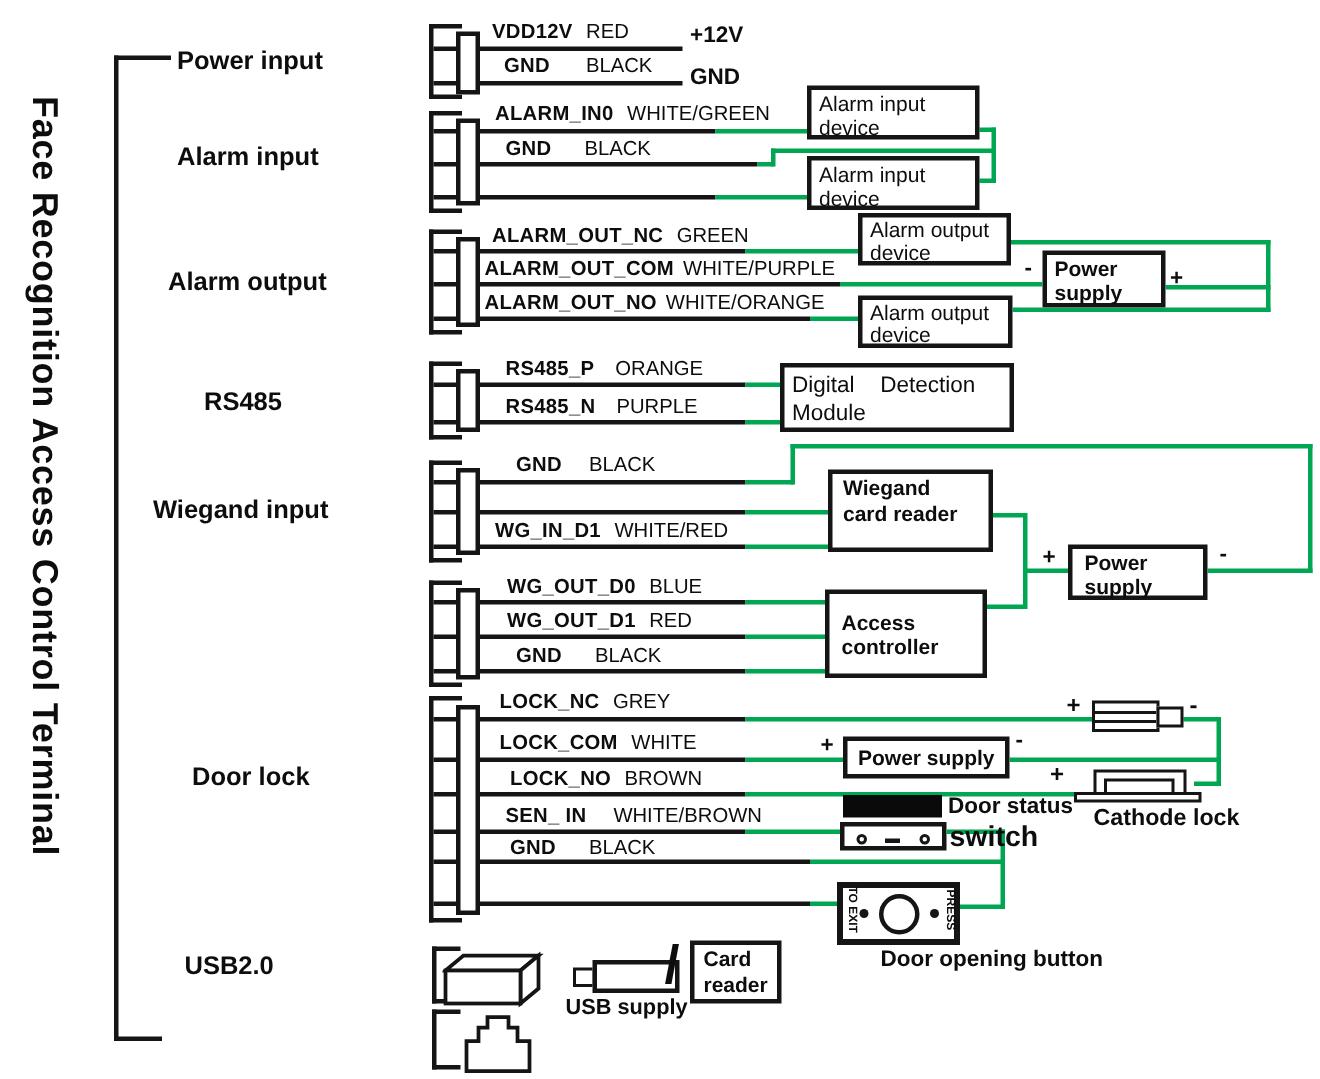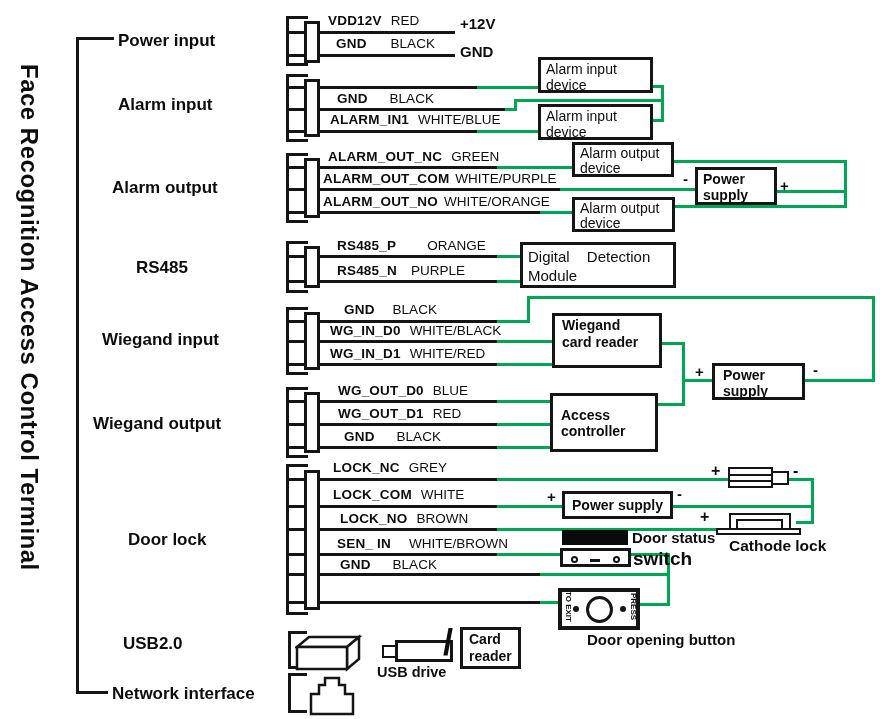--- a/index.html
+++ b/index.html
@@ -42,24 +42,22 @@
 
   <div class="bv" style="left:76px;top:37px;height:657px"></div>
   <div class="bh" style="left:76px;top:37px;width:38px"></div>
   <div class="bh" style="left:76px;top:691px;width:32px"></div>
 
   <div class="sec" style="left:118px;top:31px">Power input</div>
   <div class="sec" style="left:118px;top:95px">Alarm input</div>
   <div class="sec" style="left:112px;top:178px">Alarm output</div>
   <div class="sec" style="left:136px;top:258px">RS485</div>
   <div class="sec" style="left:102px;top:330px">Wiegand input</div>
-  <div class="sec" style="left:93px;top:414px">Wiegand output</div>
-  <div class="sec" style="left:128px;top:530px">Door lock</div>
+  <div class="sec" style="left:128px;top:508px">Door lock</div>
   <div class="sec" style="left:123px;top:634px">USB2.0</div>
-  <div class="sec" style="left:112px;top:684px">Network interface</div>
 
   <div class="wire" style="left:289px;top:31px;width:166px"></div>
   <div class="wire" style="left:289px;top:54px;width:166px"></div>
   <div class="wire" style="left:289px;top:86px;width:188px"></div>
   <div class="wire" style="left:289px;top:108px;width:216px"></div>
   <div class="wire" style="left:289px;top:130px;width:188px"></div>
   <div class="wire" style="left:289px;top:166px;width:208px"></div>
   <div class="wire" style="left:289px;top:188px;width:271px"></div>
   <div class="wire" style="left:289px;top:211px;width:251px"></div>
   <div class="wire" style="left:289px;top:255px;width:208px"></div>
@@ -168,32 +166,31 @@
 
   <div class="bv" style="left:288px;top:673px;height:40px"></div>
   <div class="bh" style="left:288px;top:673px;width:19px"></div>
   <div class="bh" style="left:288px;top:710px;width:19px"></div>
 
   <div class="lbl" style="left:328px;top:13px"><b>VDD12V</b><span class="pc">RED</span></div>
   <div class="lbl" style="left:336px;top:36px"><b>GND</b><span class="pc" style="margin-left:24px">BLACK</span></div>
   <div class="lbl bold" style="left:460px;top:15px;font-size:15px">+12V</div>
   <div class="lbl bold" style="left:460px;top:43px;font-size:15px">GND</div>
 
+  <div class="lbl" style="left:330px;top:68px"><b>ALARM_IN0</b><span class="pc">WHITE/GREEN</span></div>
   <div class="lbl" style="left:337px;top:91px"><b>GND</b><span class="pc" style="margin-left:22px">BLACK</span></div>
-  <div class="lbl" style="left:330px;top:112px"><b>ALARM_IN1</b><span class="pc">WHITE/BLUE</span></div>
 
   <div class="lbl" style="left:328px;top:149px"><b>ALARM_OUT_NC</b><span class="pc">GREEN</span></div>
   <div class="lbl" style="left:323px;top:171px"><b>ALARM_OUT_COM</b><span class="pc" style="margin-left:6px">WHITE/PURPLE</span></div>
   <div class="lbl" style="left:323px;top:194px"><b>ALARM_OUT_NO</b><span class="pc" style="margin-left:6px">WHITE/ORANGE</span></div>
 
-  <div class="lbl" style="left:337px;top:238px"><b>RS485_P</b><span class="pc" style="margin-left:31px">ORANGE</span></div>
+  <div class="lbl" style="left:337px;top:238px"><b>RS485_P</b><span class="pc" style="margin-left:14px">ORANGE</span></div>
   <div class="lbl" style="left:337px;top:263px"><b>RS485_N</b><span class="pc" style="margin-left:14px">PURPLE</span></div>
 
   <div class="lbl" style="left:344px;top:302px"><b>GND</b><span class="pc" style="margin-left:18px">BLACK</span></div>
-  <div class="lbl" style="left:330px;top:323px"><b>WG_IN_D0</b><span class="pc">WHITE/BLACK</span></div>
   <div class="lbl" style="left:330px;top:346px"><b>WG_IN_D1</b><span class="pc">WHITE/RED</span></div>
 
   <div class="lbl" style="left:338px;top:383px"><b>WG_OUT_D0</b><span class="pc">BLUE</span></div>
   <div class="lbl" style="left:338px;top:406px"><b>WG_OUT_D1</b><span class="pc">RED</span></div>
   <div class="lbl" style="left:344px;top:429px"><b>GND</b><span class="pc" style="margin-left:22px">BLACK</span></div>
 
   <div class="lbl" style="left:333px;top:460px"><b>LOCK_NC</b><span class="pc">GREY</span></div>
   <div class="lbl" style="left:333px;top:487px"><b>LOCK_COM</b><span class="pc">WHITE</span></div>
   <div class="lbl" style="left:340px;top:511px"><b>LOCK_NO</b><span class="pc">BROWN</span></div>
   <div class="lbl" style="left:337px;top:536px"><b>SEN_ IN</b><span class="pc" style="margin-left:18px">WHITE/BROWN</span></div>
@@ -257,21 +254,21 @@
   <div class="vtext" style="left:637px;top:593px;width:30px">PRESS</div>
   <div class="lbl bold" style="left:587px;top:631px;font-size:15px">Door opening button</div>
 
   <svg style="position:absolute;left:295px;top:634px" width="68" height="38" viewBox="0 0 68 38">
     <polygon points="2,13 14,3 64,3 52,13" fill="#fff" stroke="#151515" stroke-width="2.5"></polygon>
     <polygon points="52,13 64,3 64,25 52,35" fill="#fff" stroke="#151515" stroke-width="2.5"></polygon>
     <rect x="2" y="13" width="50" height="22" fill="#fff" stroke="#151515" stroke-width="2.5"></rect>
   </svg>
   <div style="position:absolute;left:382px;top:645px;width:15px;height:13px;border:2.5px solid #151515;background:#fff"></div>
   <div style="position:absolute;left:395px;top:640px;width:58px;height:22px;border:3px solid #151515;background:#fff"></div>
-  <div class="lbl bold" style="left:377px;top:664px;font-size:14.5px">USB drive</div>
+  <div class="lbl bold" style="left:377px;top:664px;font-size:14.5px">USB supply</div>
   <div style="position:absolute;left:443px;top:622px;font-size:36px;font-weight:bold">/</div>
   <div class="box bold" style="left:460px;top:627px;width:61px;height:42px;line-height:17px;padding-left:6px">Card reader</div>
 
   <svg style="position:absolute;left:308px;top:676px" width="48" height="40" viewBox="0 0 48 40">
     <polygon points="3,38 3,18 11,18 11,9 17,9 17,2 31,2 31,9 37,9 37,18 45,18 45,38" fill="#fff" stroke="#151515" stroke-width="2.5"></polygon>
   </svg>
 
 </div>
 
 </body></html>

